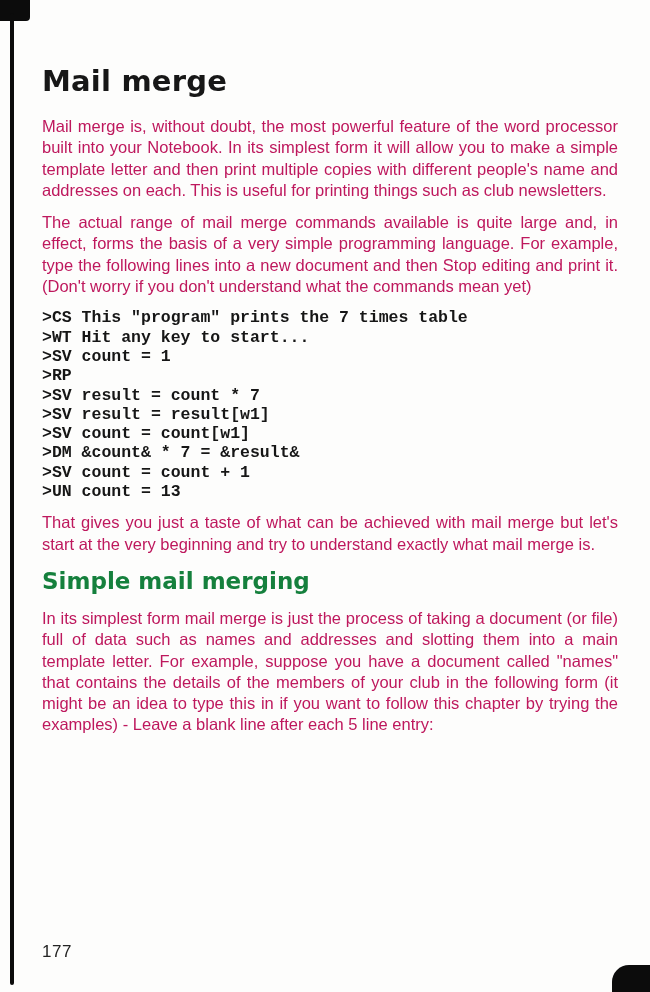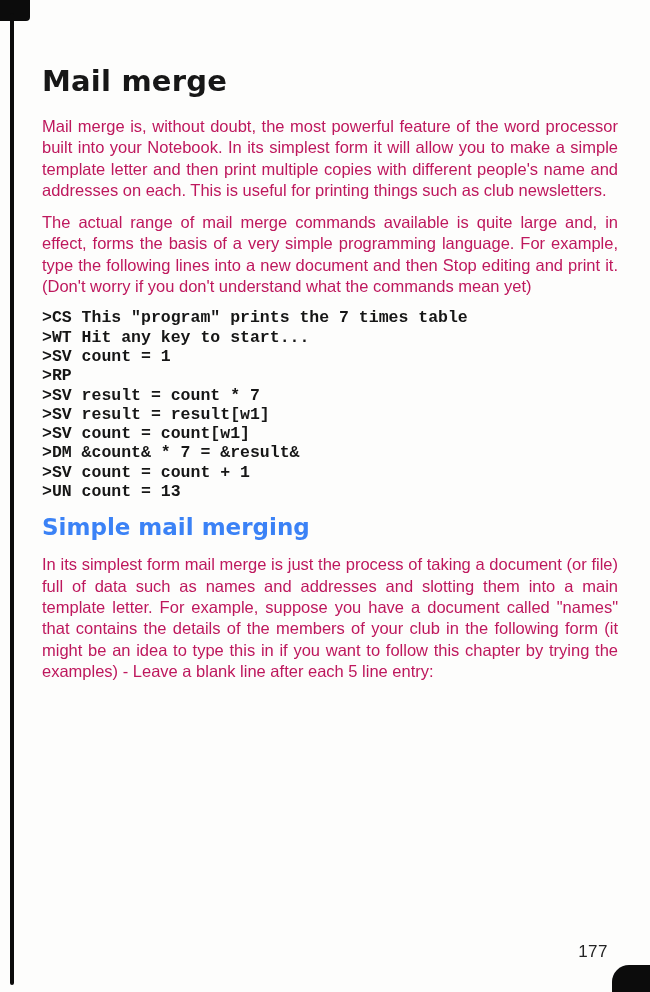--- a/index.html
+++ b/index.html
@@ -65,34 +65,34 @@
   pre.code-listing {
     font-size: 16.5px;
     line-height: 19.3px;
     margin: 4px 0 11px 0;
   }
   h2.section-heading {
     font-family: "DejaVu Sans", "Liberation Sans", sans-serif;
     font-size: 23px;
     line-height: 30px;
     font-weight: bold;
-    color: #3b82f6;
+    color: #15803d;
     margin: 10px 0 12px 0;
   }
   pre.address-listing {
     font-size: 16.5px;
     line-height: 19.8px;
     margin: 10px 0 0 0;
   }
   .footer {
     position: absolute;
     left: 42px;
     width: 566px;
     top: 942px;
-    text-align: right;
+    text-align: left;
     font-size: 17px;
     color: #242424;
     letter-spacing: 0.5px;
   }
 </style>
 </head>
 <body>
 
 <div class="page">
 
@@ -112,20 +112,21 @@
 &gt;WT Hit any key to start...
 &gt;SV count = 1
 &gt;RP
 &gt;SV result = count * 7
 &gt;SV result = result[w1]
 &gt;SV count = count[w1]
 &gt;DM &amp;count&amp; * 7 = &amp;result&amp;
 &gt;SV count = count + 1
 &gt;UN count = 13</pre>
 
+    <p class="body-par">That gives you just a taste of what can be achieved with mail merge but let's start at the very beginning and try to understand exactly what mail merge is.</p>
 
     <h2 class="section-heading">Simple mail merging</h2>
 
     <p class="body-par">In its simplest form mail merge is just the process of taking a document (or file) full of data such as names and addresses and slotting them into a main template letter. For example, suppose you have a document called "names" that contains the details of the members of your club in the following form (it might be an idea to type this in if you want to follow this chapter by trying the examples) - Leave a blank line after each 5 line entry:</p>
 
 
     <div class="footer">177</div>
 
   </div>
 </div>

